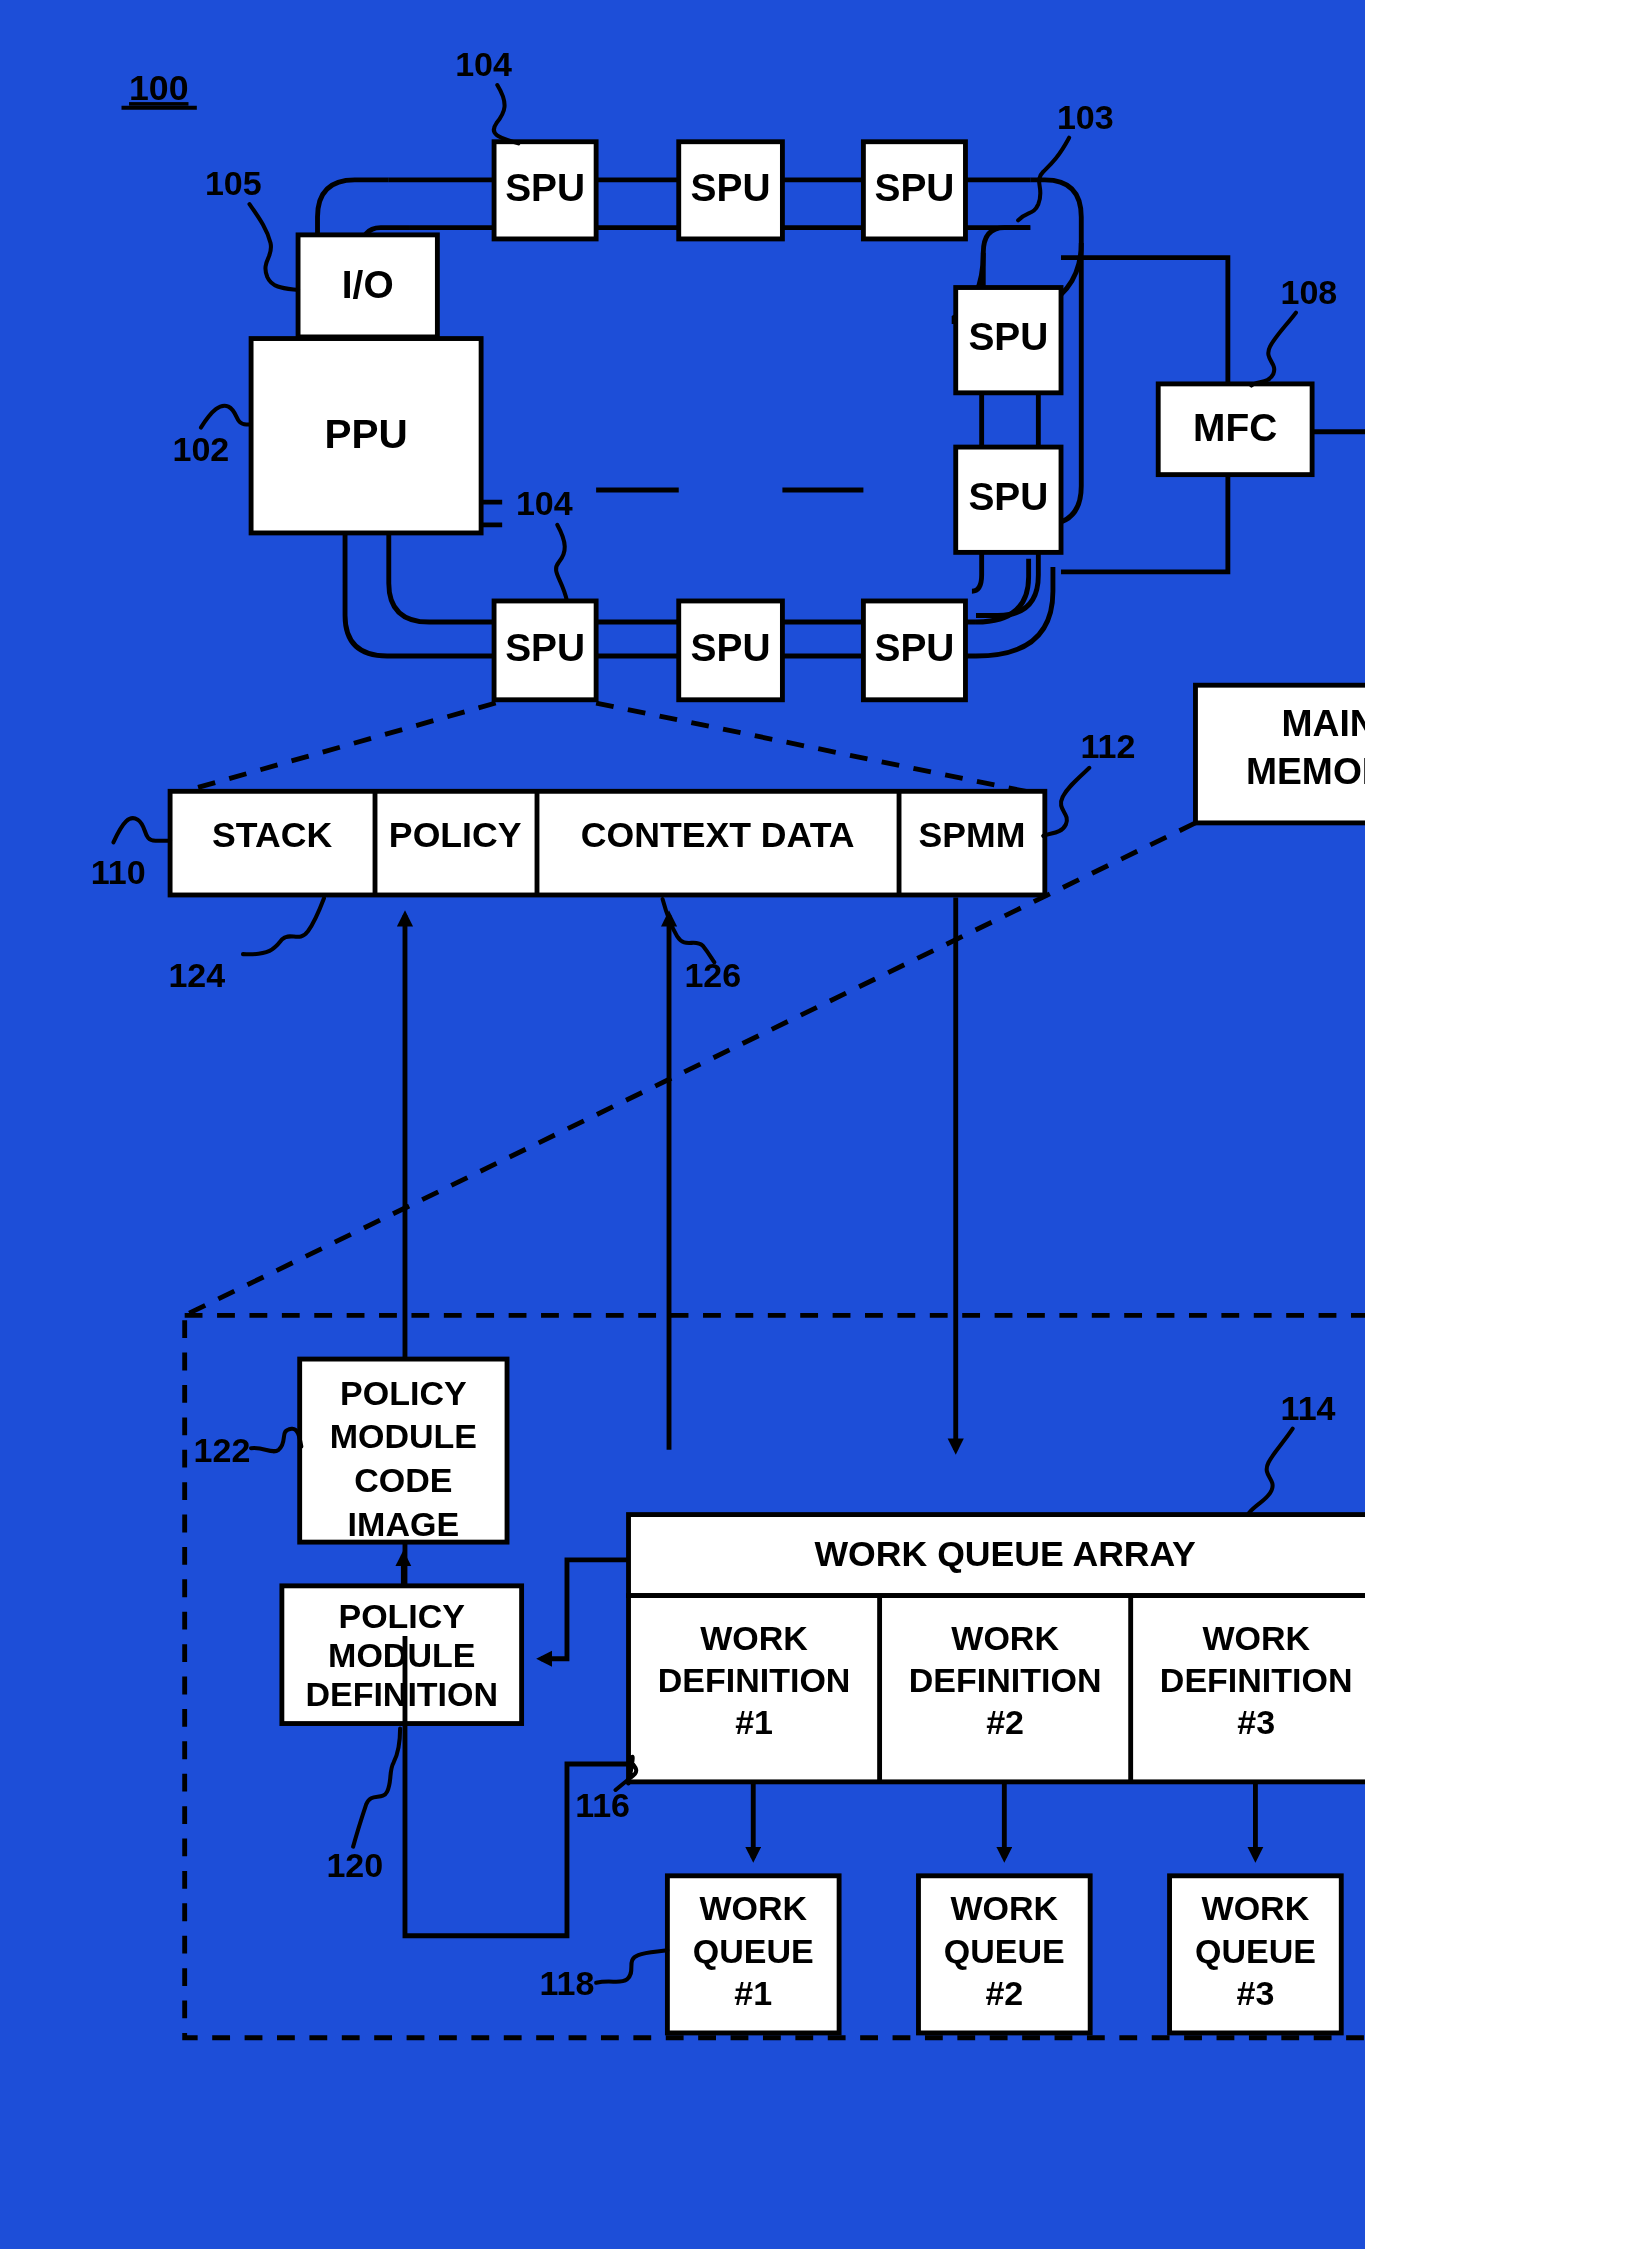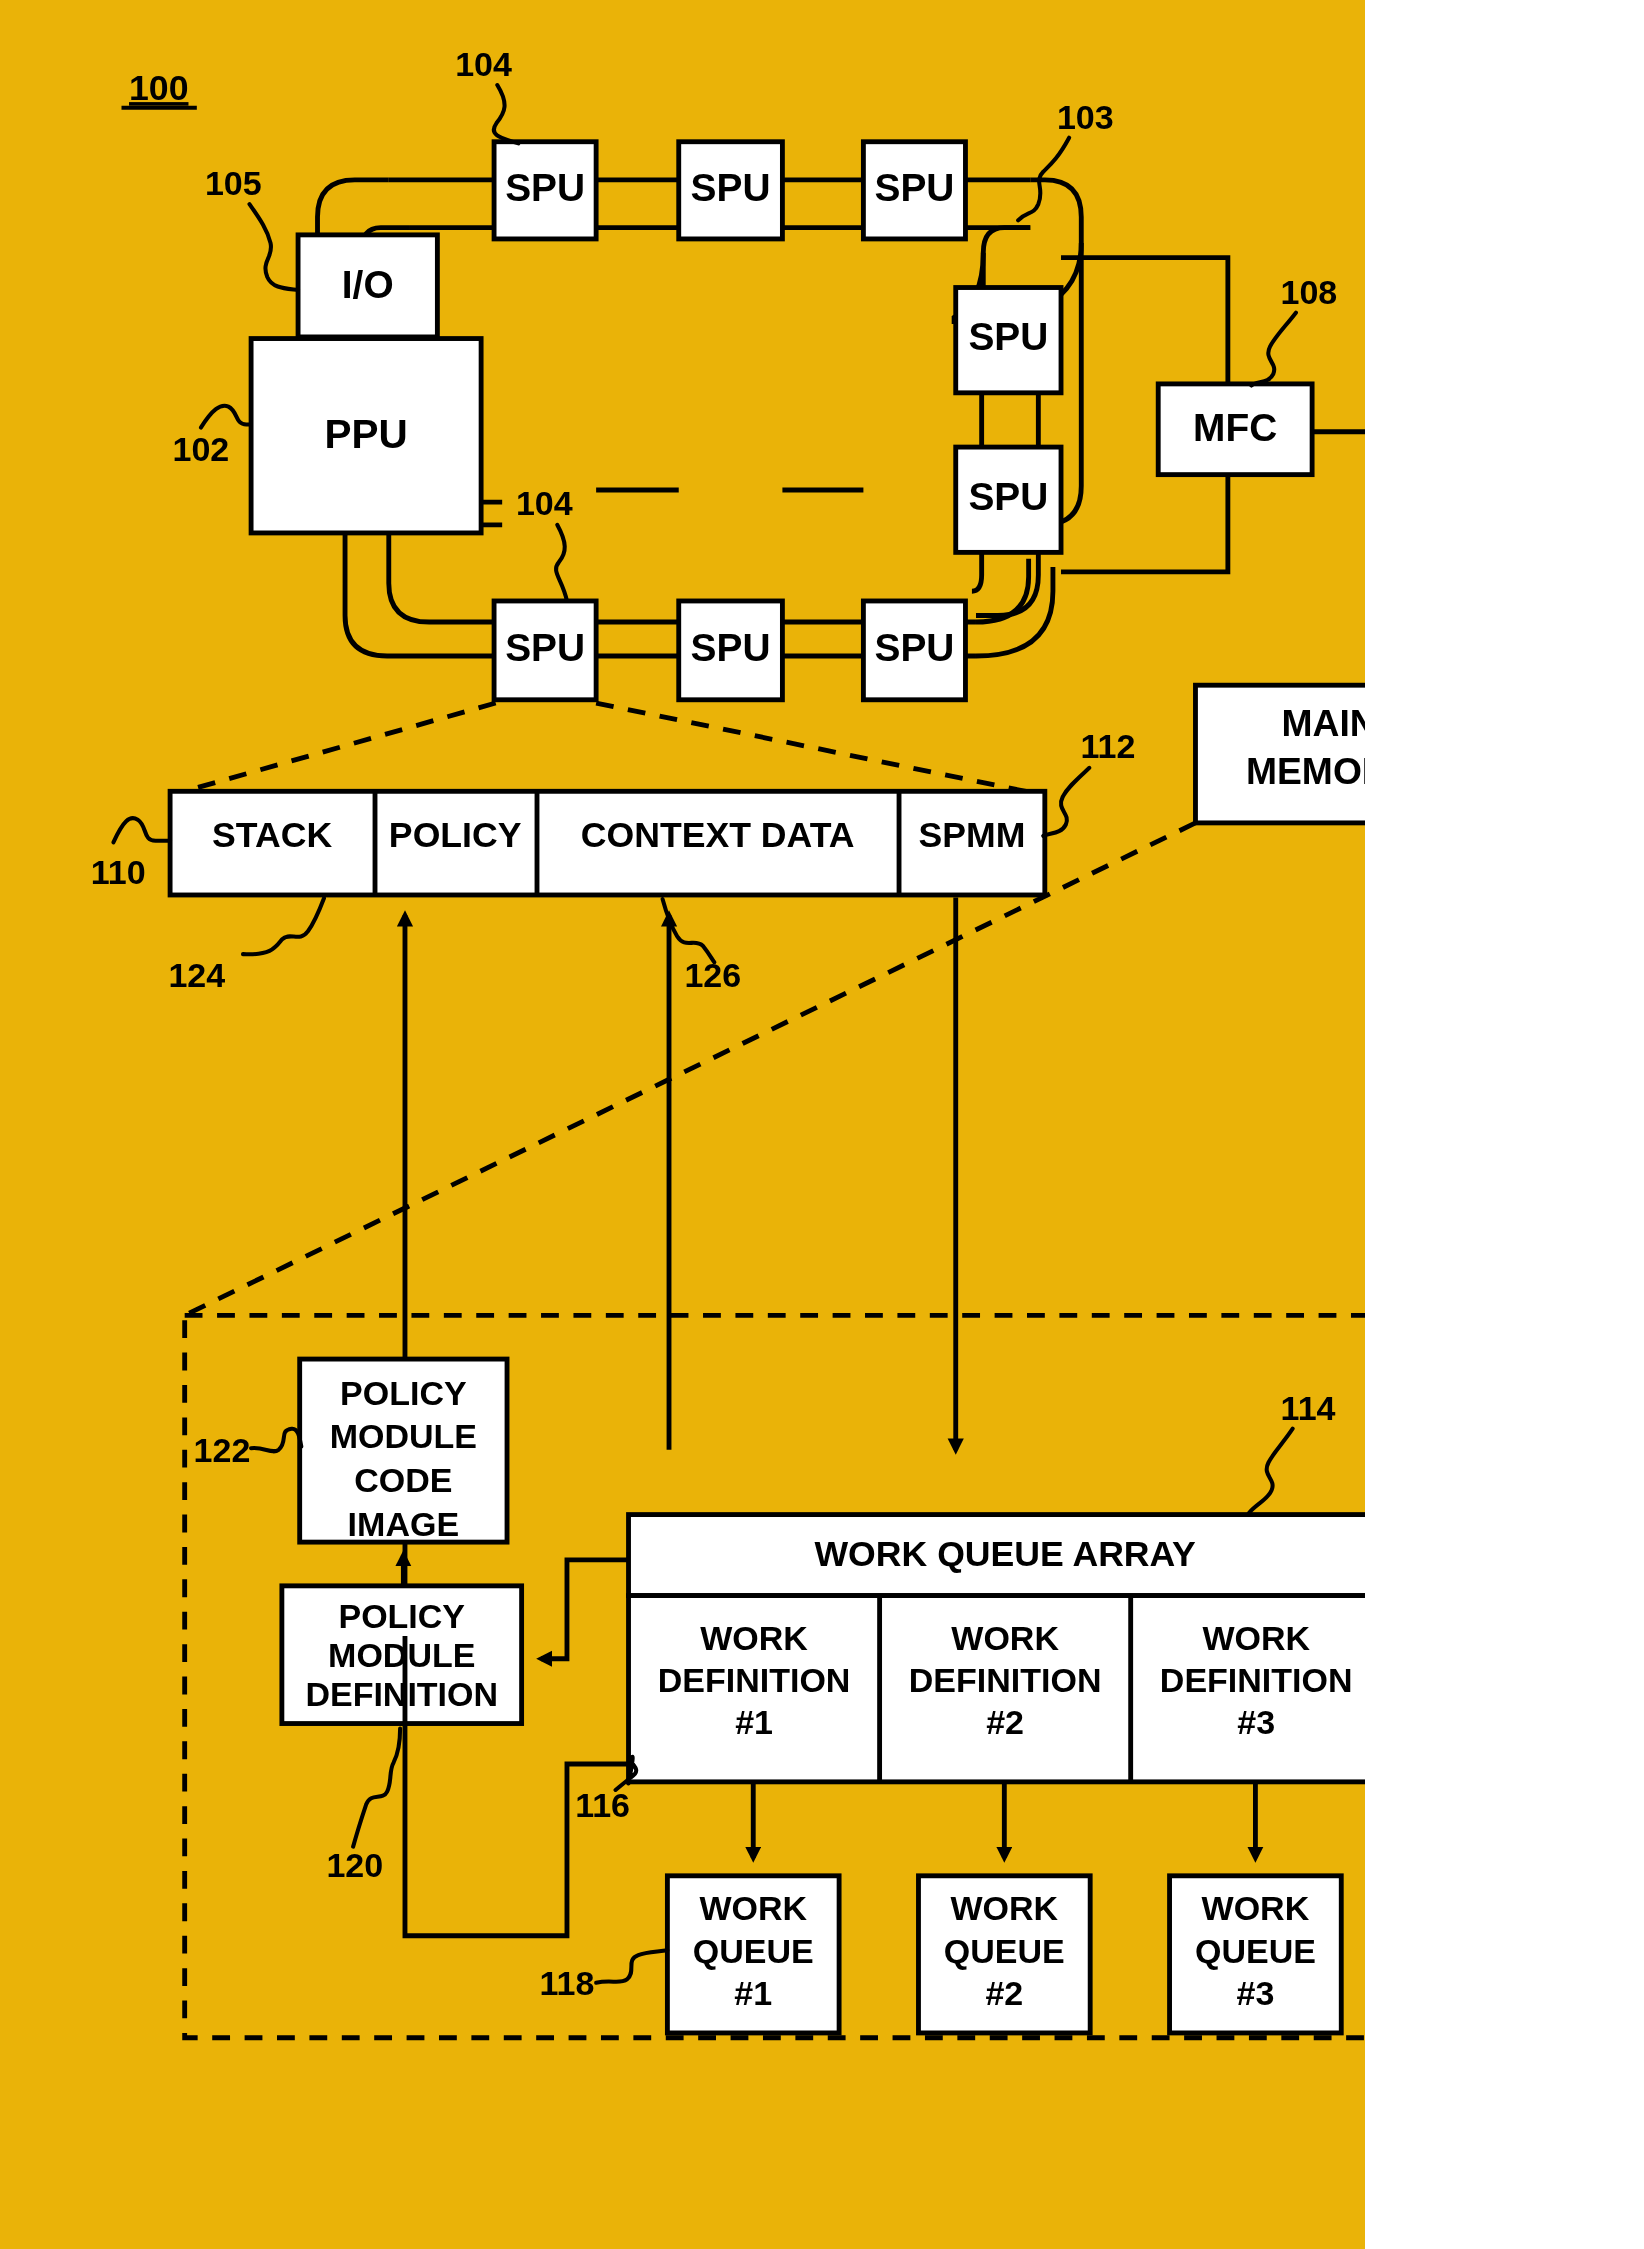--- a/index.html
+++ b/index.html
@@ -7,21 +7,21 @@
     padding: 0;
     background: #ffffff;
   }
   body {
     font-family: "Liberation Sans", sans-serif;
   }
   #page {
     position: relative;
     width: 1365px;
     height: 2250px;
-    background: #eab308;
+    background: #1d4ed8;
     overflow: hidden;
   }
   #svgroot {
     position: absolute;
     left: 0;
     top: 0;
     width: 1645px;
     height: 2250px;
   }
   .blk {

